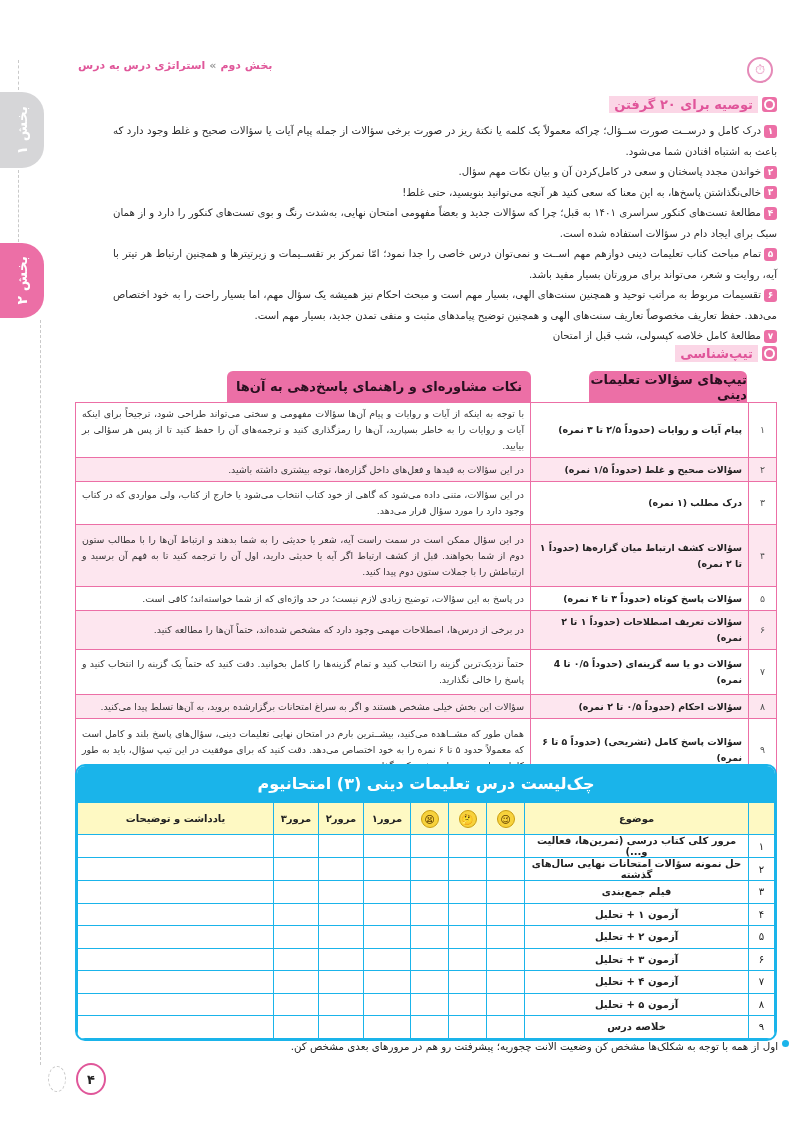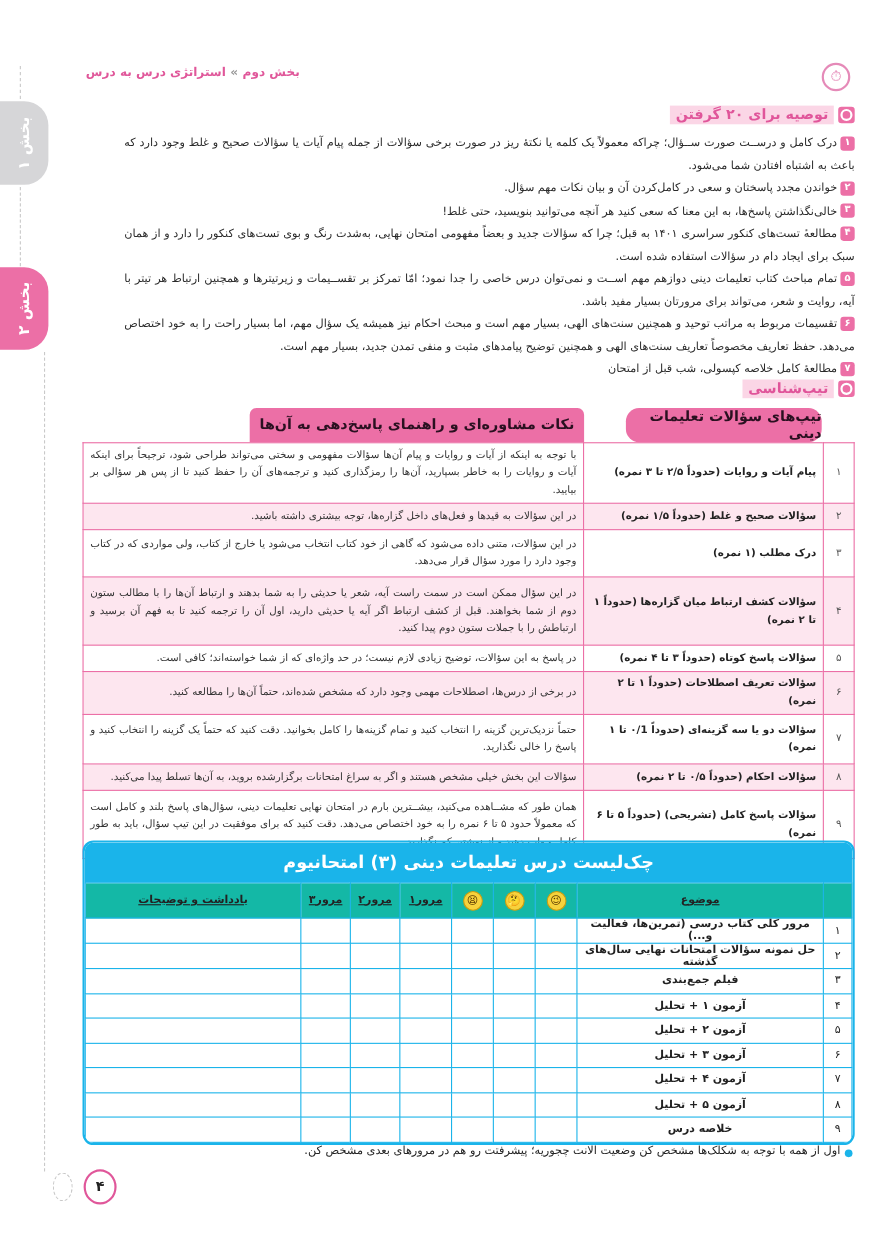--- a/index.html
+++ b/index.html
@@ -27,41 +27,41 @@
 
   
   .tips { position: absolute; top: 121px; right: 28px; left: 72px; font-size: 10.2px; line-height: 20.5px; text-align: justify; }
   .tip { display: block; margin-left: 41px; }
   .tip .num { display: inline-block; width: 13px; height: 13px; background: #ec6fa6; color: #fff; border-radius: 3px; font-size: 9px; line-height: 13px; text-align: center; margin-left: 3px; vertical-align: middle; font-weight: bold; }
 
   
   .types-tbl-wrap { position: absolute; top: 371px; left: 75px; right: 28px; }
   .types-heads { position: relative; height: 31px; }
   .th-tab { position: absolute; top: 0; height: 31px; background: #ec6fa6; border-radius: 6px 6px 0 0; color: #2a1020; font-weight: bold; font-size: 13px; display: flex; align-items: center; justify-content: center; }
-  .th-tab.right { right: 30px; width: 178px; border-radius: 12px; }
+  .th-tab.right { right: 30px; width: 158px; }
   .th-tab.left { right: 246px; width: 304px; }
   table.types { width: 100%; border-collapse: collapse; font-size: 9.4px; border: 1.5px solid #ec6fa6; }
   table.types td { border: 1px solid #ec6fa6; vertical-align: middle; padding: 3px 6px; line-height: 16px; }
   table.types tr.odd td { background: #fff; }
   table.types tr.even td { background: #fde6ef; }
   table.types td.n { width: 28px; text-align: center; color: #555; }
   table.types td.type { width: 218px; font-weight: bold; color: #222; }
   table.types td.tip-cell { color: #333; text-align: justify; }
 
   
   .check-wrap { position: absolute; top: 764px; left: 75px; right: 28px; border: 2px solid #1ab4ea; border-radius: 10px; overflow: hidden; }
   .check-title { background: #1ab4ea; color: #fff; text-align: center; font-weight: bold; font-size: 16px; height: 36px; line-height: 36px; }
   table.check { width: 100%; border-collapse: collapse; font-size: 10px; }
-  table.check th { background: #14b8a6; height: 32px; font-weight: bold; border: 1px solid #1ab4ea; color: #222; text-decoration: underline; }
+  table.check th { background: #fef9c3; height: 32px; font-weight: bold; border: 1px solid #1ab4ea; color: #222; }
   table.check td { border: 1px solid #1ab4ea; height: 22.5px; text-align: center; color: #222; }
   table.check td.n { width: 26px; }
   table.check td.topic { width: 224px; font-weight: bold; margin-left: 35px; }
   .emoji { display: inline-block; width: 18px; height: 18px; border-radius: 50%; background: #f7d23c; border: 1px solid #c99d10; font-size: 10px; line-height: 17px; text-align: center; color: #5a3a00; }
 
-  .footnote { position: absolute; top: 1040px; right: 30px; font-size: 10.3px; color: #222; display: flex; align-items: flex-end; gap: 4px; }
+  .footnote { position: absolute; top: 1040px; right: 16px; font-size: 10.3px; color: #222; display: flex; align-items: flex-start; gap: 4px; }
   .footnote .dot { width: 7px; height: 7px; border-radius: 50%; background: #1ab4ea; }
 
   .page-num { position: absolute; top: 1063px; left: 76px; width: 30px; height: 32px; border: 2px solid #e0579a; border-radius: 50%; display: flex; align-items: center; justify-content: center; font-weight: bold; font-size: 13px; color: #222; }
   .page-ring { position: absolute; top: 1066px; left: 48px; width: 18px; height: 26px; border: 1.5px dashed #c9c9c9; border-radius: 50%; }
 </style>
 </head>
 <body>
 
 <div class="dash-line" style="top:60px;height:30px;"></div>
 <div class="dash-line" style="top:170px;height:72px;"></div>
@@ -135,21 +135,21 @@
         <td class="type">سؤالات پاسخ کوتاه (حدوداً ۳ تا ۴ نمره)</td>
         <td class="tip-cell">در پاسخ به این سؤالات، توضیح زیادی لازم نیست؛ در حد واژه‌ای که از شما خواسته‌اند؛ کافی است.</td>
       </tr>
       <tr class="even" style="height:24px;">
         <td class="n">۶</td>
         <td class="type">سؤالات تعریف اصطلاحات (حدوداً ۱ تا ۲ نمره)</td>
         <td class="tip-cell">در برخی از درس‌ها، اصطلاحات مهمی وجود دارد که مشخص شده‌اند، حتماً آن‌ها را مطالعه کنید.</td>
       </tr>
       <tr class="odd" style="height:45px;">
         <td class="n">۷</td>
-        <td class="type">سؤالات دو یا سه گزینه‌ای (حدوداً ۰/1 تا ۱ نمره)</td>
+        <td class="type">سؤالات دو یا سه گزینه‌ای (حدوداً ۰/۵ تا 4 نمره)</td>
         <td class="tip-cell">حتماً نزدیک‌ترین گزینه را انتخاب کنید و تمام گزینه‌ها را کامل بخوانید. دقت کنید که حتماً یک گزینه را انتخاب کنید و پاسخ را خالی نگذارید.</td>
       </tr>
       <tr class="even" style="height:24px;">
         <td class="n">۸</td>
         <td class="type">سؤالات احکام (حدوداً ۰/۵ تا ۲ نمره)</td>
         <td class="tip-cell">سؤالات این بخش خیلی مشخص هستند و اگر به سراغ امتحانات برگزارشده بروید، به آن‌ها تسلط پیدا می‌کنید.</td>
       </tr>
       <tr class="odd" style="height:62px;">
         <td class="n">۹</td>
         <td class="type">سؤالات پاسخ کامل (تشریحی) (حدوداً ۵ تا ۶ نمره)</td>

